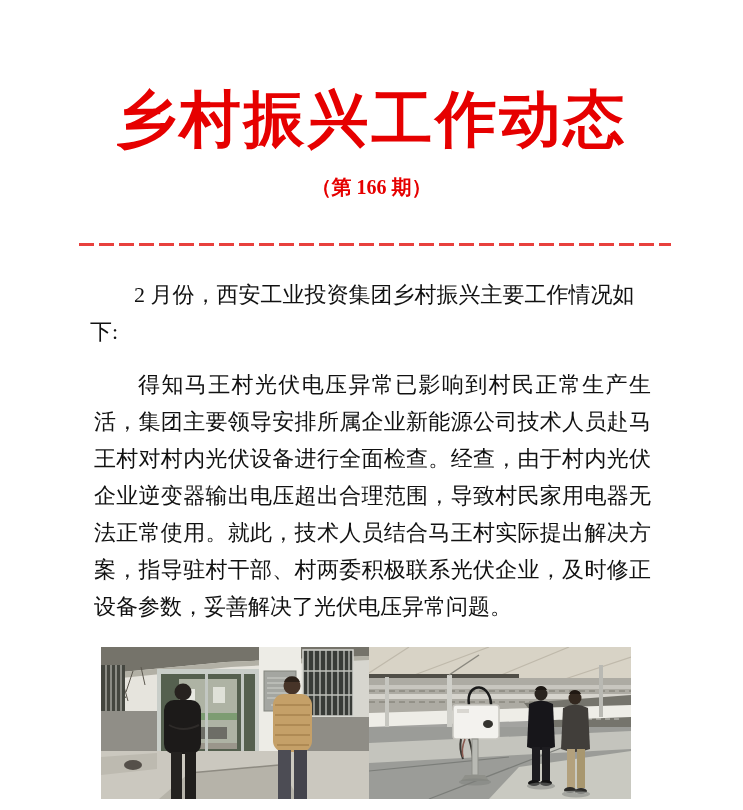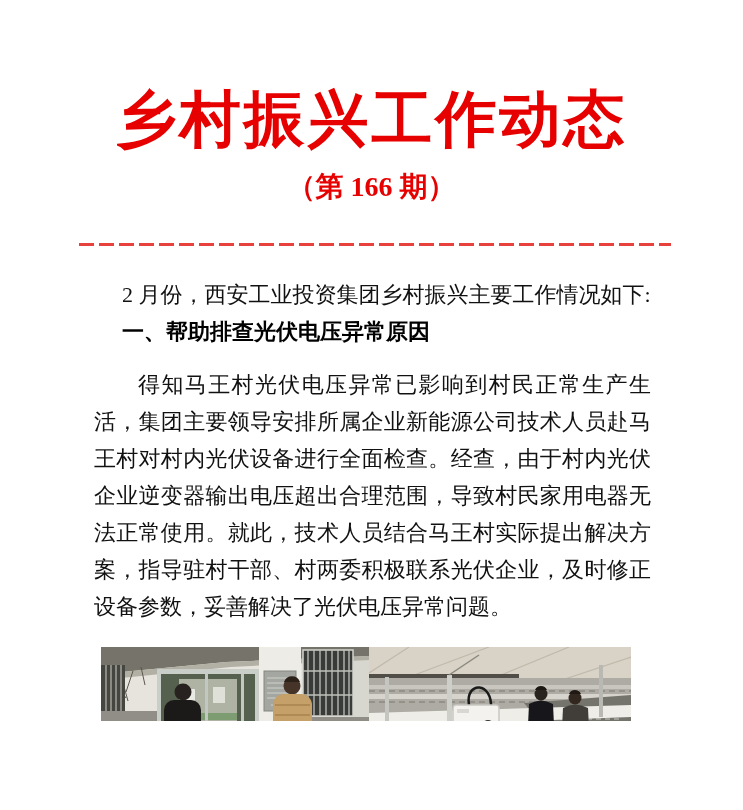--- a/index.html
+++ b/index.html
@@ -1,49 +1,49 @@
 <!DOCTYPE html>
 <html><head>
 <meta charset="utf-8">
 <style>
   html,body { margin:0; padding:0; background:#ffffff; }
   .page {
     position:relative;
-    width:743px; height:721px;
+    width:743px; height:810px;
     background:#ffffff;
     overflow:hidden;
     font-family:"Liberation Serif","DejaVu Serif",serif;
     color:#111111;
   }
   .masthead-title {
     margin:0; padding-top:86px;
     text-align:center;
     font-family:"Liberation Serif","DejaVu Serif",serif;
     font-size:61px; line-height:68px;
     font-weight:900; letter-spacing:3px;
     color:#e60000;
   }
   .issue-line {
     margin-top:16px;
     text-align:center;
-    font-size:28px; line-height:34px;
+    font-size:20px; line-height:34px;
     font-weight:bold;
     color:#e60000;
   }
   .dashed-divider {
     margin-top:39px; margin-left:79px;
     width:592px; height:3px;
     background-image:repeating-linear-gradient(to right,
       #e8403d 0px, #e8403d 15px, transparent 15px, transparent 20px);
   }
   .content {
     margin:30px 76px 0 78px;
     font-size:22px; line-height:37px;
   }
-  .intro-line { margin:0; text-indent:2em; }
+  .intro-line { margin:12px; text-indent:2em; }
   .section-heading {
     margin:0; text-indent:2em;
     font-family:"Liberation Sans","DejaVu Sans",sans-serif;
     font-weight:bold; color:#000000;
   }
   .body-paragraph {
     margin:16px; text-indent:2em;
     text-align:justify;
   }
   .photo-row {
@@ -61,21 +61,20 @@
   <h1 class="masthead-title">乡村振兴工作动态</h1>
 
   <div class="issue-line">（第 166 期）</div>
 
   <div class="dashed-divider"></div>
 
   <div class="content">
 
     <p class="intro-line">2 月份，西安工业投资集团乡村振兴主要工作情况如下:</p>
 
-    <p class="section-heading">一、帮助排查光伏电压异常原因</p>
 
     <p class="body-paragraph">得知马王村光伏电压异常已影响到村民正常生产生活，集团主要领导安排所属企业新能源公司技术人员赴马王村对村内光伏设备进行全面检查。经查，由于村内光伏企业逆变器输出电压超出合理范围，导致村民家用电器无法正常使用。就此，技术人员结合马王村实际提出解决方案，指导驻村干部、村两委积极联系光伏企业，及时修正设备参数，妥善解决了光伏电压异常问题。</p>
 
     <div class="photo-row">
 
       <svg width="268" height="152" viewBox="0 0 268 152" xmlns="http://www.w3.org/2000/svg">
         <rect x="0" y="0" width="268" height="152" fill="#e6e4dd"></rect>
 
         <rect x="250" y="0" width="18" height="74" fill="#d7d6cf"></rect>
 

